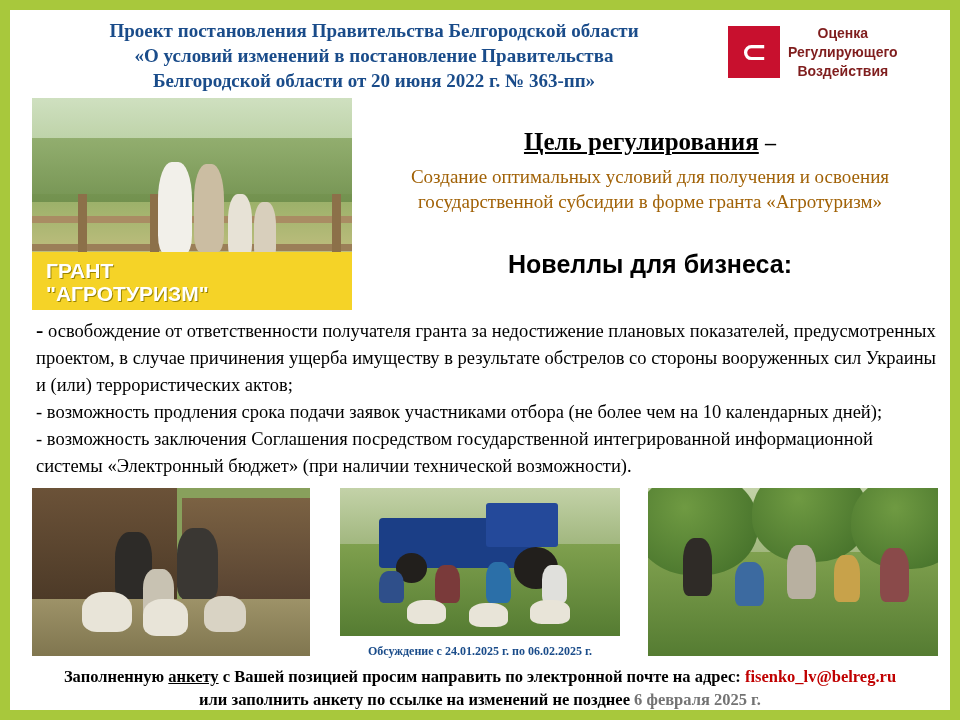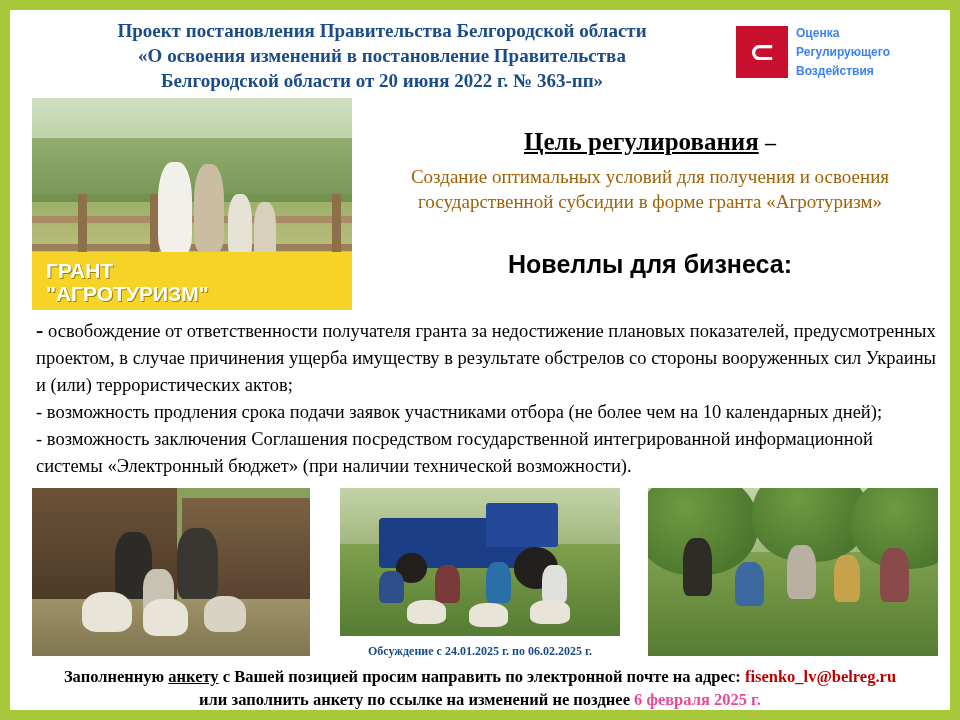--- a/index.html
+++ b/index.html
@@ -19,21 +19,21 @@
     top: 10px;
     width: 940px;
     height: 700px;
     background: #ffffff;
     overflow: hidden;
   }
 
   
   .header {
     position: absolute;
-    left: 8px;
+    left: 0;
     top: 0;
     width: 940px;
     height: 82px;
     text-decoration: underline;
   }
   .title-block {
     position: absolute;
     left: 24px;
     top: 8px;
     width: 680px;
@@ -71,25 +71,26 @@
     font-size: 30px;
     font-weight: bold;
     font-family: "Liberation Serif", serif;
     line-height: 38px;
     text-align: center;
   }
   .logo-text {
     position: absolute;
     left: 60px;
     top: 0px;
-    color: #3b82f6;
+    color: #7f1d1d;
     font-family: "Liberation Sans", sans-serif;
     font-weight: bold;
-    font-size: 12px;
+    font-size: 14px;
     line-height: 19px;
+    text-align: center;
   }
 
   
   .photo-main {
     position: absolute;
     left: 22px;
     top: 88px;
     width: 320px;
     height: 212px;
     overflow: hidden;
@@ -231,32 +232,32 @@
     left: 12px;
     top: 655px;
     width: 916px;
     text-align: center;
     font-size: 16.5px;
     line-height: 23px;
     font-weight: bold;
     color: #000000;
   }
   .footer .mail { color: #c00000; }
-  .footer .date { color: #ec4899; }
+  .footer .date { color: #737373; }
   .footer u { text-decoration: underline; }
 </style>
 </head>
 <body>
 
 <div class="slide">
 
   <div class="header">
     <div class="title-block">
       <span class="title-line">Проект постановления Правительства Белгородской области</span>
-      <span class="title-line">«О освоения изменений в постановление Правительства</span>
+      <span class="title-line">«О условий изменений в постановление Правительства</span>
       <span class="title-line">Белгородской области от 20 июня 2022 г. № 363-пп»</span>
     </div>
 
     <div class="logo">
       <div class="logo-mark">
         <div class="swirl">⊂</div>
       </div>
       <div class="logo-text">
         <div>Оценка</div>
         <div>Регулирующего</div>

